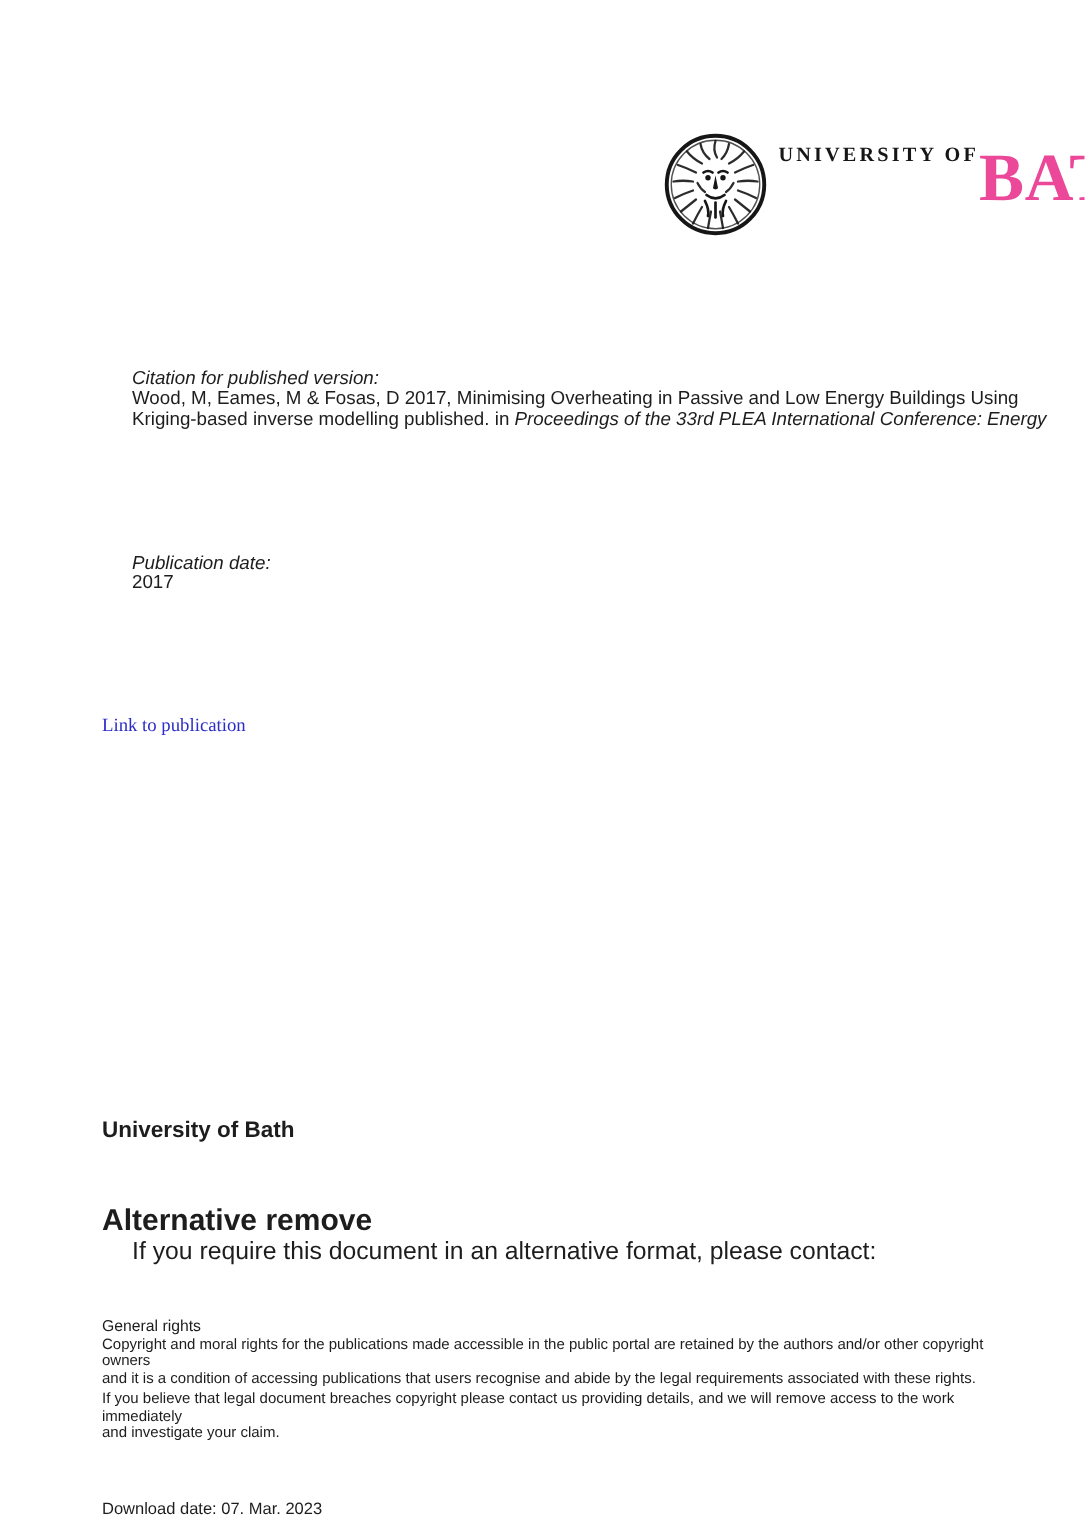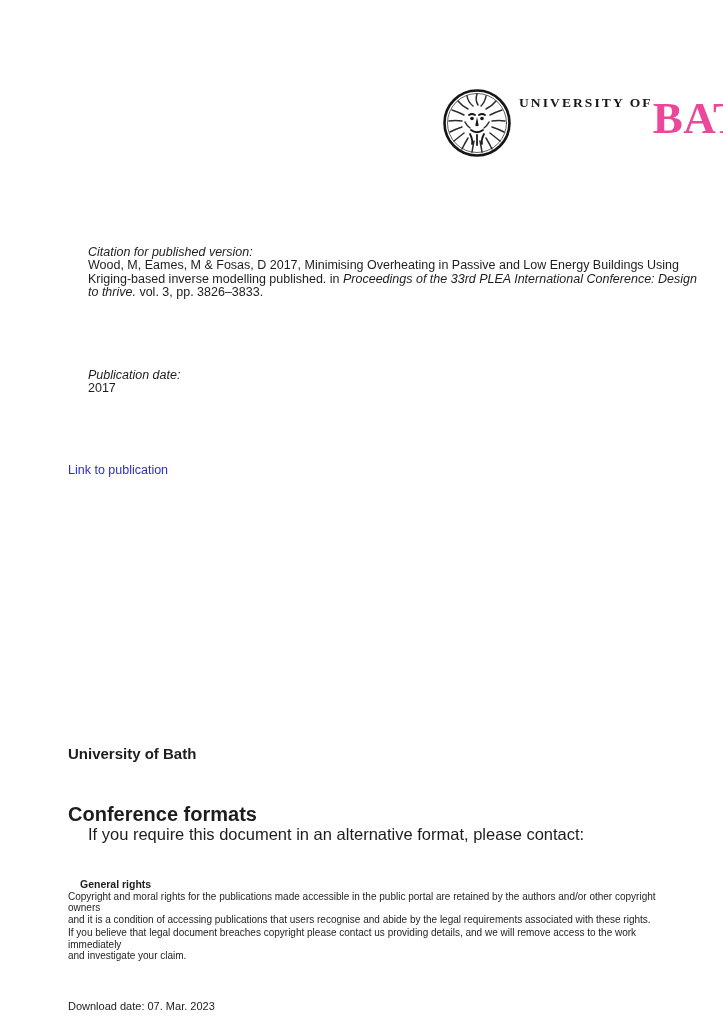--- a/index.html
+++ b/index.html
@@ -34,34 +34,34 @@
 
   
   .block { position: absolute; left: 68px; }
   .small-doc { font-size: 12.5px; line-height: 13.4px; }
   .line { white-space: nowrap; margin-left: 20px; }
   .italic { font-style: italic; }
 
   .citation { top: 246px; width: 640px; }
   .pubdate  { top: 369px; }
   .pub-link {
-    top: 463px; font-size: 12.5px; line-height: 14px;
-    color: #2d2dc8; text-decoration: none; cursor: pointer; display: inline-block;
+    top: 476px; font-size: 12.5px; line-height: 14px;
+    color: #2d2dc8; text-decoration: none; cursor: pointer; display: inline-block; font-family: Liberation Serif, serif;
   }
 
   .uni-name { top: 745px; font-size: 15px; font-weight: bold; line-height: 17px; }
 
   .alt-formats { top: 803px; width: 640px; }
   .alt-heading { font-size: 20px; font-weight: bold; line-height: 22px; }
   .alt-body    { font-size: 16.5px; line-height: 19.5px; }
 
   .rights-block { width: 612px; }
   .general-rights { top: 878px; }
   .takedown       { top: 927px; }
-  .rights-heading { font-size: 10.5px; font-weight: bold; line-height: 12.5px; margin-left: 12px; }
+  .rights-heading { font-size: 10.5px; font-weight: normal; line-height: 12.5px; }
   .rights-body    { font-size: 10px; line-height: 11.6px; white-space: pre-line; }
 
   .download { top: 1000px; font-size: 11px; line-height: 13px; }
 </style>
 </head>
 <body>
 
 <div class="page">
 
   <div class="logo">
@@ -108,35 +108,34 @@
     <div class="logo-text">
       <div class="logo-top">UNIVERSITY OF</div>
       <div class="logo-bath">BATH</div>
       <div class="logo-rule"></div>
     </div>
   </div>
 
   <div class="block citation small-doc">
     <div class="line italic">Citation for published version:</div>
     <div class="line">Wood, M, Eames, M &amp; Fosas, D 2017, Minimising Overheating in Passive and Low Energy Buildings Using</div>
-    <div class="line"><span>Kriging-based inverse modelling published. in </span><span class="italic">Proceedings of the 33rd PLEA International Conference: Design</span></div>
-    <div class="line"><span class="italic">to thrive.</span><span> vol. 3, pp. 3826–3833.</span></div>
+    <div class="line"><span>Kriging-based inverse modelling published. in </span><span class="italic">Proceedings of the 33rd PLEA International Conference: Energy</span></div>
   </div>
 
   <div class="block pubdate small-doc">
     <div class="line italic">Publication date:</div>
     <div class="line">2017</div>
   </div>
 
   <a class="block pub-link">Link to publication</a>
 
   <div class="block uni-name">University of Bath</div>
 
   <div class="block alt-formats">
-    <div class="alt-heading">Conference formats</div>
+    <div class="alt-heading">Alternative remove</div>
     <div class="alt-body line">If you require this document in an alternative format, please contact:</div>
   </div>
 
   <div class="block rights-block general-rights">
     <div class="rights-heading">General rights</div>
     <div class="rights-body">Copyright and moral rights for the publications made accessible in the public portal are retained by the authors and/or other copyright owners
 and it is a condition of accessing publications that users recognise and abide by the legal requirements associated with these rights.</div>
   </div>
 
   <div class="block rights-block takedown">

